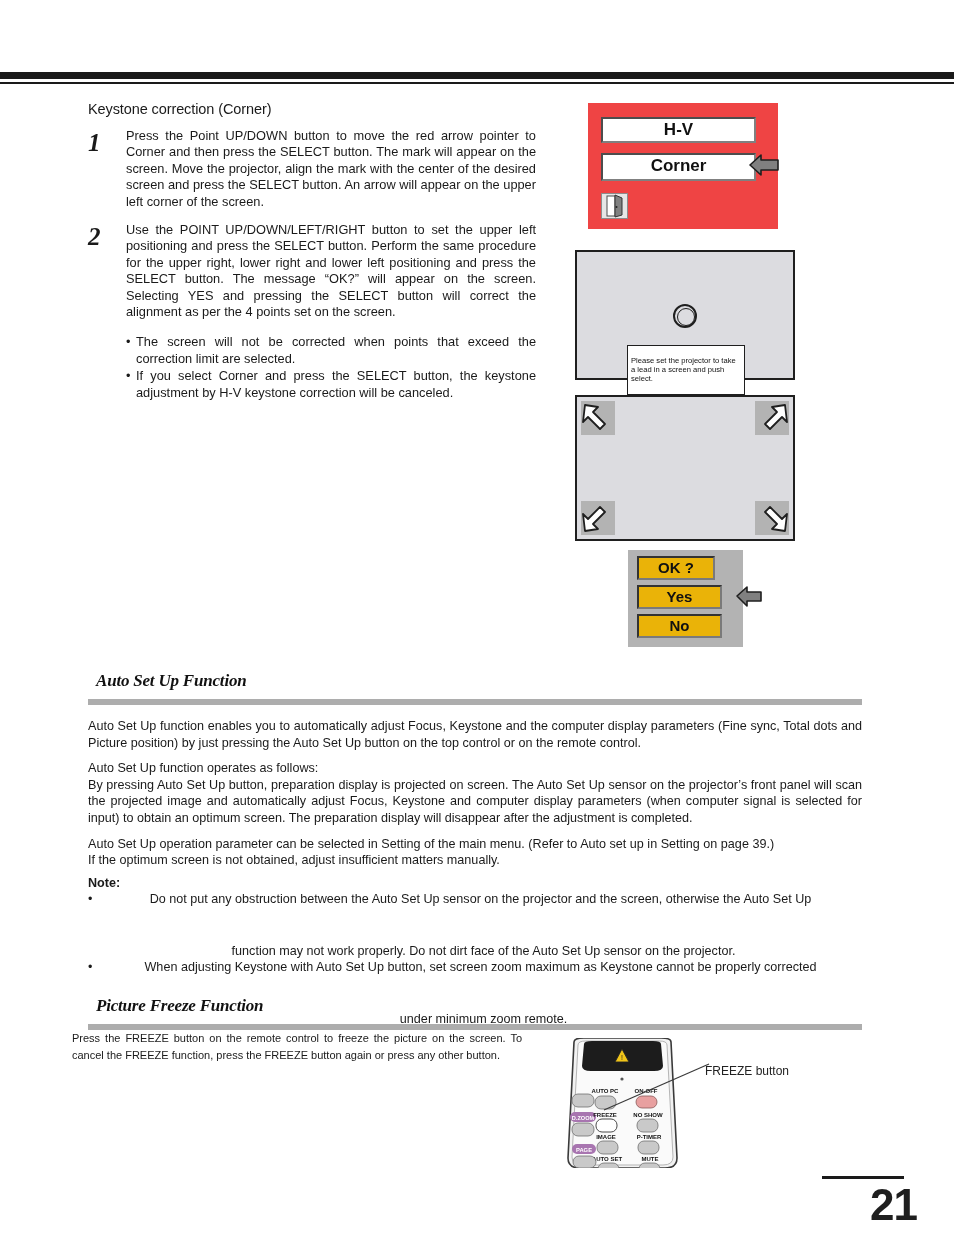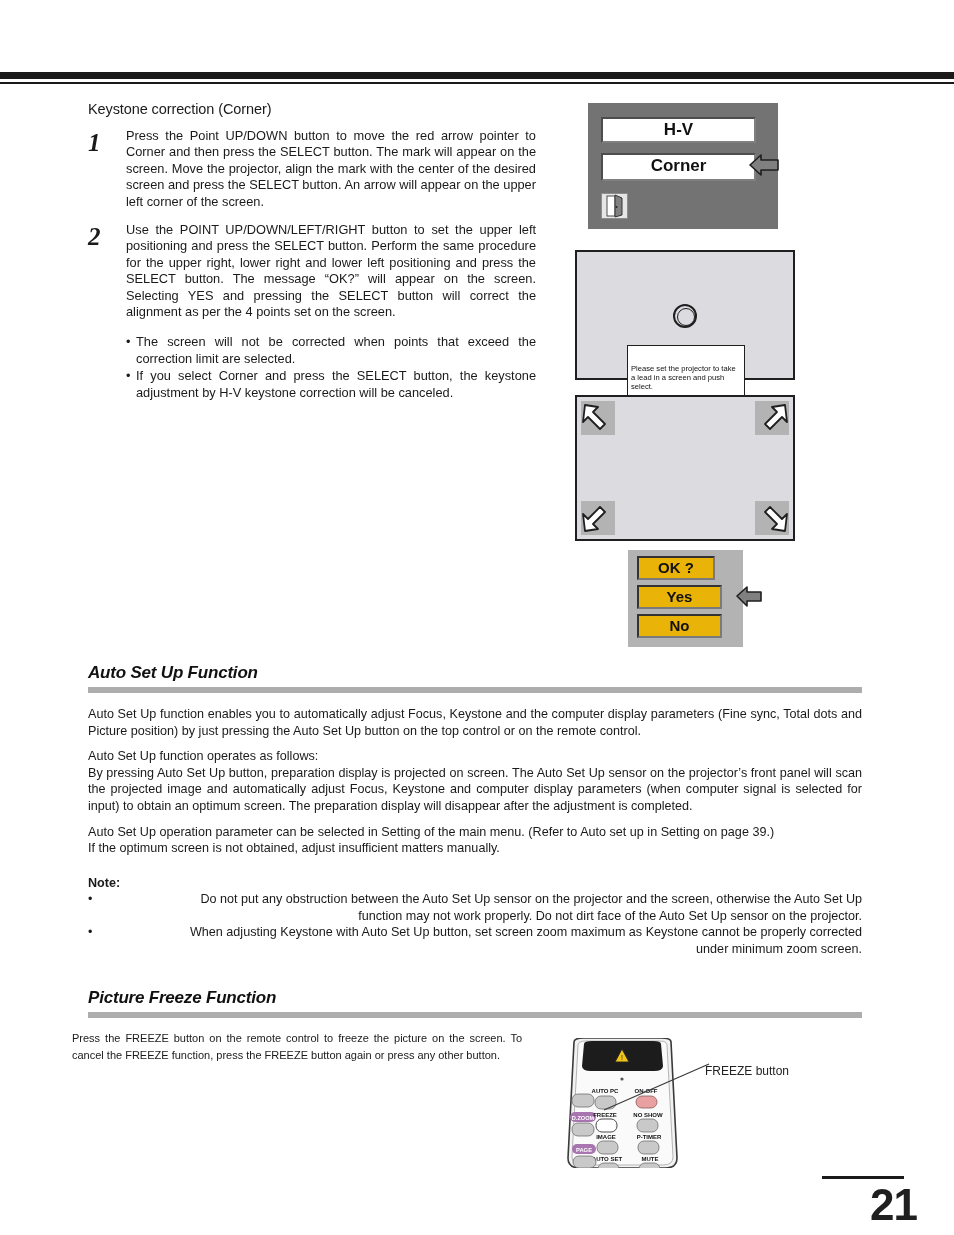--- a/index.html
+++ b/index.html
@@ -91,21 +91,21 @@
   .fig {
     position: absolute;
   }
 
   
   .osd-menu {
     left: 588px;
     top: 103px;
     width: 190px;
     height: 126px;
-    background: #737373;
+    background: #ef4444;
     box-sizing: border-box;
   }
   .osd-btn {
     position: absolute;
     background: #ffffff;
     border: 2px solid #4d4d4d;
     border-right-color: #808080;
     border-bottom-color: #808080;
     box-sizing: border-box;
     font-family: "Liberation Sans", sans-serif;
@@ -158,21 +158,21 @@
     border-radius: 50%;
   }
   .prep-msg {
     position: absolute;
     left: 50px;
     top: 93px;
     width: 118px;
     background: #ffffff;
     border: 1px solid #1f1f1f;
     box-sizing: border-box;
-    padding: 18px 3px;
+    padding: 10px 3px;
     font-size: 7.6px;
     line-height: 9.2px;
     color: #111;
   }
 
   
   .corner-screen {
     left: 575px;
     top: 395px;
     width: 220px;
@@ -219,26 +219,26 @@
   .ok-btn.yes { left: 9px; top: 35px; width: 85px; height: 24px; }
   .ok-btn.no  { left: 9px; top: 64px; width: 85px; height: 24px; }
 
   
   .section {
     position: absolute;
     left: 88px;
     width: 774px;
   }
   .sec-title {
-    font-family: Liberation Sans, sans-serif;
+    font-family: Liberation Serif, serif;
     font-style: italic;
     font-weight: bold;
     font-size: 17px;
     letter-spacing: -0.2px;
-    margin: 0;
+    margin: 8px;
     color: #111;
   }
   .sec-bar {
     margin-top: 4px;
     height: 6px;
     background: #adadad;
   }
   .sec-body {
     margin-top: 13px;
     font-size: 12.6px;
@@ -251,29 +251,29 @@
     font-weight: bold;
     font-size: 12.6px;
     margin: 0 0 1px 0;
   }
   .note-list { margin: 0; }
   .note-item {
     position: relative;
     padding-left: 11px;
     font-size: 12.6px;
     line-height: 16.6px;
-    text-align: right;
+    text-align: center;
   }
   .note-item::before {
     content: "\2022";
     position: absolute;
     left: 0;
     top: 0;
   }
-  .note-item .cont { display: block; padding-left: 6px; }
+  .note-item .cont { display: block; padding-left: 6px; margin-top: 35px; }
 
   
   .freeze-text {
     position: absolute;
     left: 72px;
     top: 1030px;
     width: 450px;
     font-size: 11px;
     line-height: 17px;
     text-align: justify;
@@ -414,21 +414,21 @@
 
 <div class="section" style="top:876px;">
   <div class="note-head">Note:</div>
   <div class="note-list">
     <div class="note-item">
       <span>Do not put any obstruction between the Auto Set Up sensor on the projector and the screen, otherwise the Auto Set Up</span>
       <span class="cont">function may not work properly. Do not dirt face of the Auto Set Up sensor on the projector.</span>
     </div>
     <div class="note-item">
       <span>When adjusting Keystone with Auto Set Up button, set screen zoom maximum as Keystone cannot be properly corrected</span>
-      <span class="cont">under minimum zoom screen.</span>
+      <span class="cont">under minimum zoom remote.</span>
     </div>
   </div>
 </div>
 
 <div class="section" style="top:988px;">
   <h2 class="sec-title">Picture Freeze Function</h2>
   <div class="sec-bar"></div>
 </div>
 
 <div class="freeze-text">Press the FREEZE button on the remote control to freeze the picture on the screen.  To cancel the FREEZE function, press the FREEZE button again or press any other button.</div>

